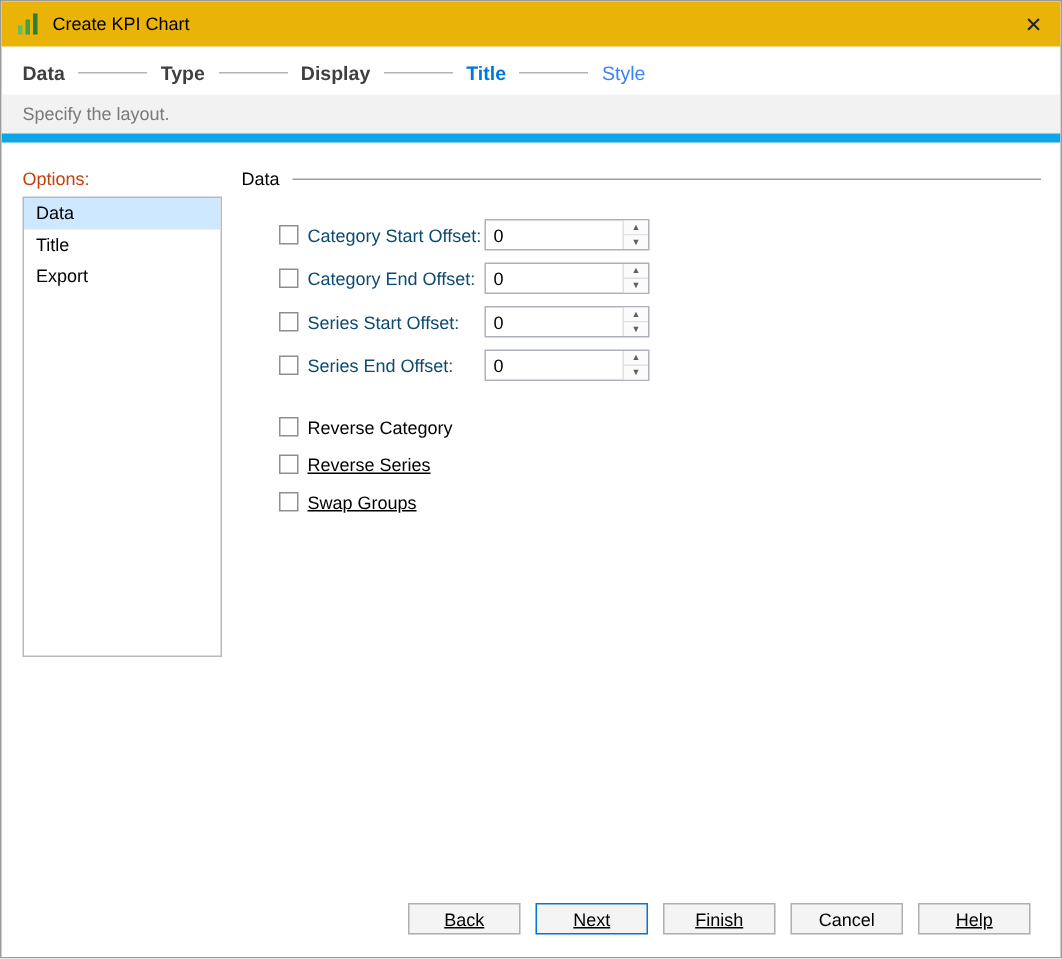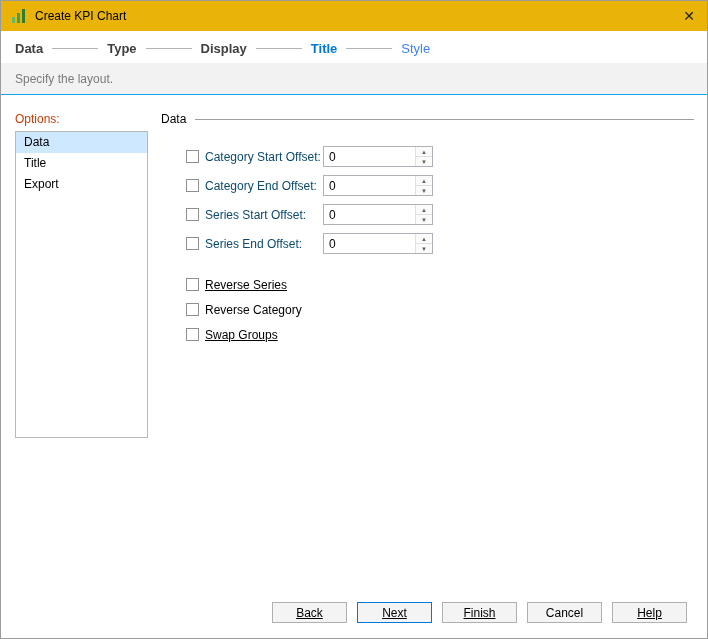--- a/index.html
+++ b/index.html
@@ -23,21 +23,21 @@
 
   
   .steps { display: flex; align-items: center; height: 32px; padding: 2px 14px 0 14px; }
   .step { font-size: 13px; font-weight: bold; color: #3f3f3f; white-space: nowrap; }
   .step.active { color: #0078d7; }
   .step.upcoming { color: #3b82f6; font-weight: normal; }
   .step-sep { width: 46px; height: 1px; background: #b3b3b3; margin: 0 9px; flex: none; }
 
   
   .band {
-    height: 32px; background: #f2f2f2; border-bottom: 1px solid #0ea5e9;
+    height: 32px; background: #f2f2f2; border-bottom: 6px solid #0ea5e9;
     display: flex; align-items: center; padding: 0 14px; font-size: 12px; color: #7a7a7a;
   }
 
   
   .options-label { position: absolute; left: 14px; top: 111px; font-size: 12px; color: #c2410c; }
   .listbox {
     position: absolute; left: 14px; top: 130px; width: 133px; height: 307px;
     border: 1px solid #b9b9b9; background: #fff; font-size: 12px; overflow: hidden;
   }
   .listbox .item { height: 21px; line-height: 21px; padding: 0 8px; color: #000; cursor: default; }
@@ -176,25 +176,25 @@
             <span class="spin-down">▼</span>
           </span>
         </span>
       </div>
 
     </div>
 
     <div class="toggle-rows">
       <div class="trow">
         <span class="checkbox"></span>
+        <span class="t-label">Reverse Category</span>
+      </div>
+      <div class="trow">
+        <span class="checkbox"></span>
         <span class="t-label u">Reverse Series</span>
-      </div>
-      <div class="trow">
-        <span class="checkbox"></span>
-        <span class="t-label">Reverse Category</span>
       </div>
       <div class="trow">
         <span class="checkbox"></span>
         <span class="t-label u">Swap Groups</span>
       </div>
     </div>
   </div>
 
   <div class="buttons">
     <button class="btn u">Back</button>

